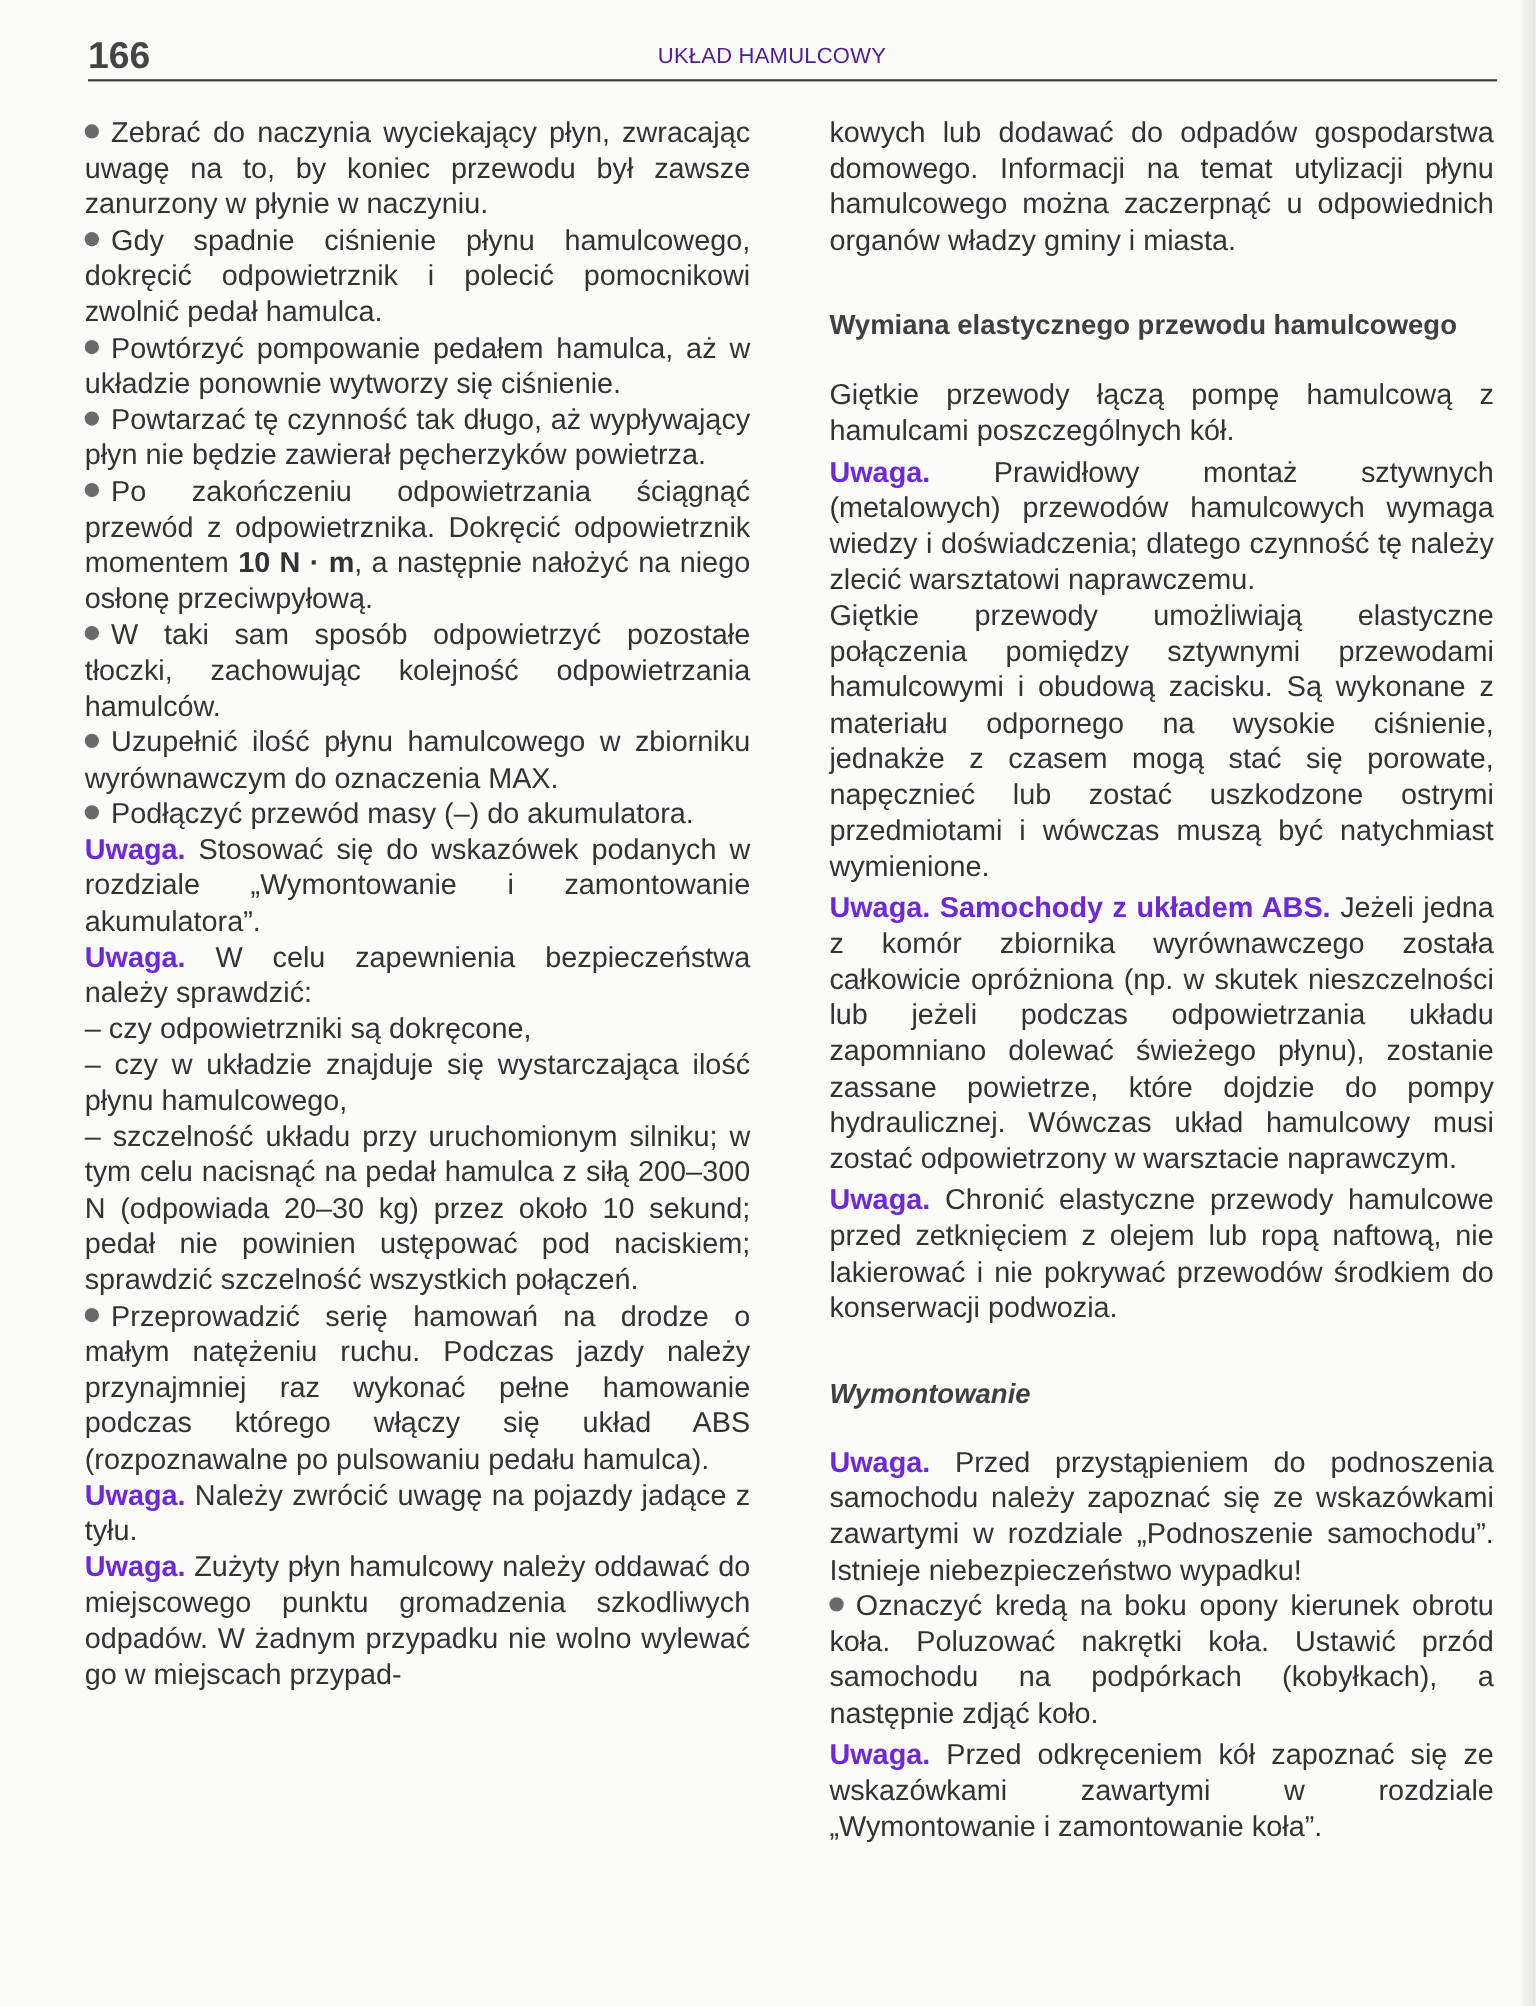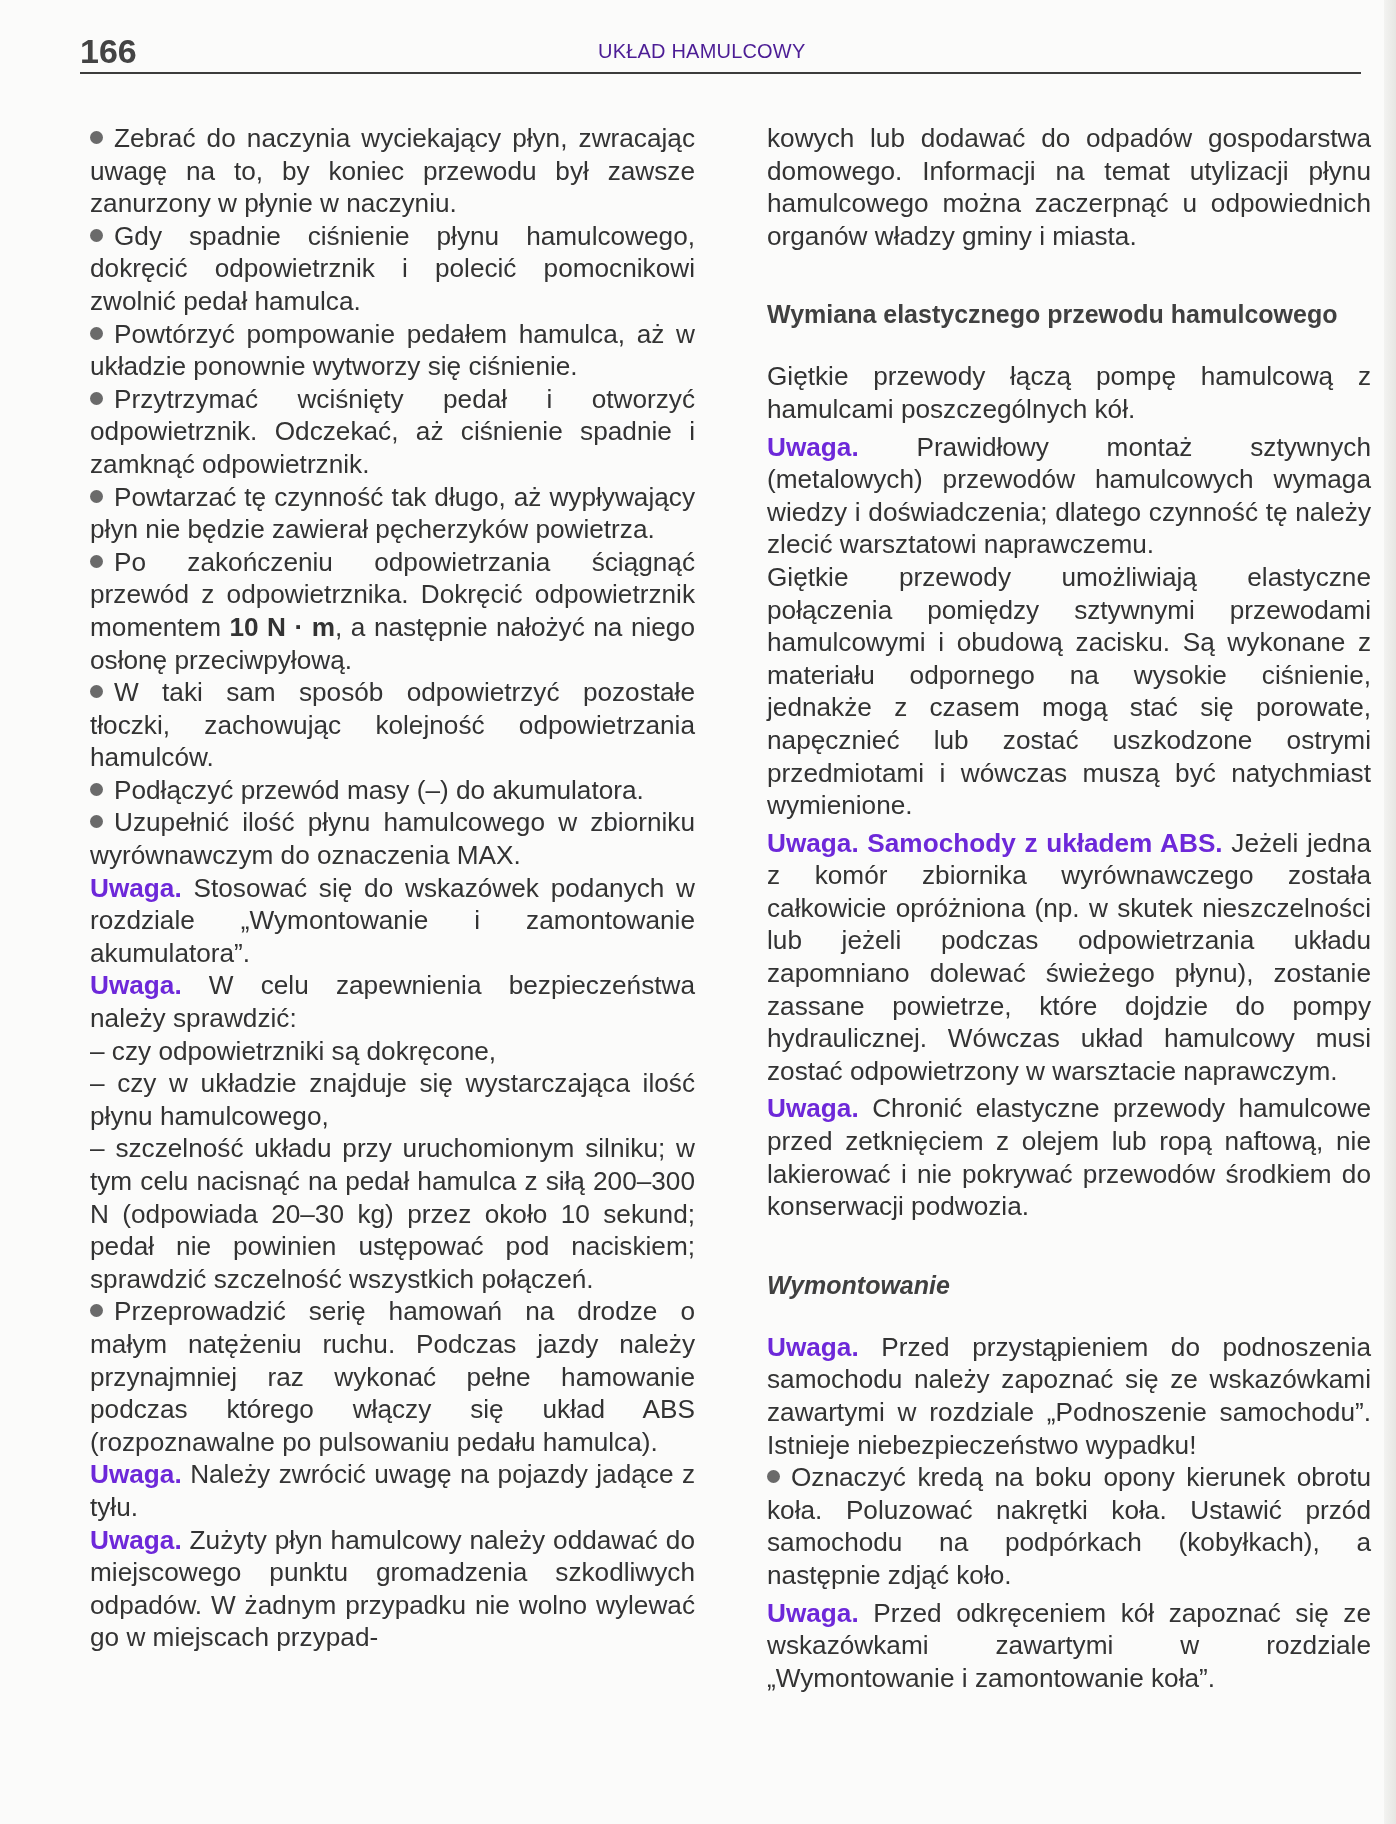--- a/index.html
+++ b/index.html
@@ -50,26 +50,25 @@
     .head-rule {
       position: absolute;
       left: 80px;
       top: 72px;
       width: 1281px;
       height: 2px;
       background: #3c3c3c;
     }
     .column {
       position: absolute;
-      top: 122px;
+      top: 104px;
       font-size: 26.2px;
       line-height: 32.6px;
       text-align: justify;
       color: #333;
-      margin-left: 13px;
     }
     .col-left { left: 77px; width: 605px; }
     .col-right { left: 754px; width: 604px; }
     .para { margin: 0; }
     .para.gap-small { margin-top: 5px; }
     .bullet-dot {
       display: inline-block;
       width: 13px;
       height: 13px;
       border-radius: 50%;
@@ -113,36 +112,33 @@
   <p class="para">
     <span class="bullet-dot"></span><span>Zebrać do naczynia wyciekający płyn, zwracając uwagę na to, by koniec przewodu był zawsze zanurzony w płynie w naczyniu.</span>
   </p>
   <p class="para">
     <span class="bullet-dot"></span><span>Gdy spadnie ciśnienie płynu hamulcowego, dokręcić odpowietrznik i polecić pomocnikowi zwolnić pedał hamulca.</span>
   </p>
   <p class="para">
     <span class="bullet-dot"></span><span>Powtórzyć pompowanie pedałem hamulca, aż w układzie ponownie wytworzy się ciśnienie.</span>
   </p>
   <p class="para">
-    <span class="bullet-dot"></span><span>Przytrzymać wciśnięty pedał i otworzyć odpowietrznik. Odczekać, aż ciśnienie spadnie i zamknąć odpowietrznik.</span>
-  </p>
-  <p class="para">
     <span class="bullet-dot"></span><span>Powtarzać tę czynność tak długo, aż wypływający płyn nie będzie zawierał pęcherzyków powietrza.</span>
   </p>
   <p class="para">
     <span class="bullet-dot"></span><span>Po zakończeniu odpowietrzania ściągnąć przewód z odpowietrznika. Dokręcić odpowietrznik momentem </span><span class="bold-inline">10 N · m</span><span>, a następnie nałożyć na niego osłonę przeciwpyłową.</span>
   </p>
   <p class="para">
     <span class="bullet-dot"></span><span>W taki sam sposób odpowietrzyć pozostałe tłoczki, zachowując kolejność odpowietrzania hamulców.</span>
   </p>
   <p class="para">
-    <span class="bullet-dot"></span><span>Podłączyć przewód masy (–) do akumulatora.</span>
+    <span class="bullet-dot"></span><span>Uzupełnić ilość płynu hamulcowego w zbiorniku wyrównawczym do oznaczenia MAX.</span>
   </p>
   <p class="para">
-    <span class="bullet-dot"></span><span>Uzupełnić ilość płynu hamulcowego w zbiorniku wyrównawczym do oznaczenia MAX.</span>
+    <span class="bullet-dot"></span><span>Podłączyć przewód masy (–) do akumulatora.</span>
   </p>
 
   <p class="para">
     <span class="note-label">Uwaga.</span><span> Stosować się do wskazówek podanych w rozdziale „Wymontowanie i zamontowanie akumulatora”.</span>
   </p>
   <p class="para">
     <span class="note-label">Uwaga.</span><span> W celu zapewnienia bezpieczeństwa należy sprawdzić:</span>
   </p>
   <p class="dash-item">– czy odpowietrzniki są dokręcone,</p>
   <p class="dash-item">– czy w układzie znajduje się wystarczająca ilość płynu hamulcowego,</p>

